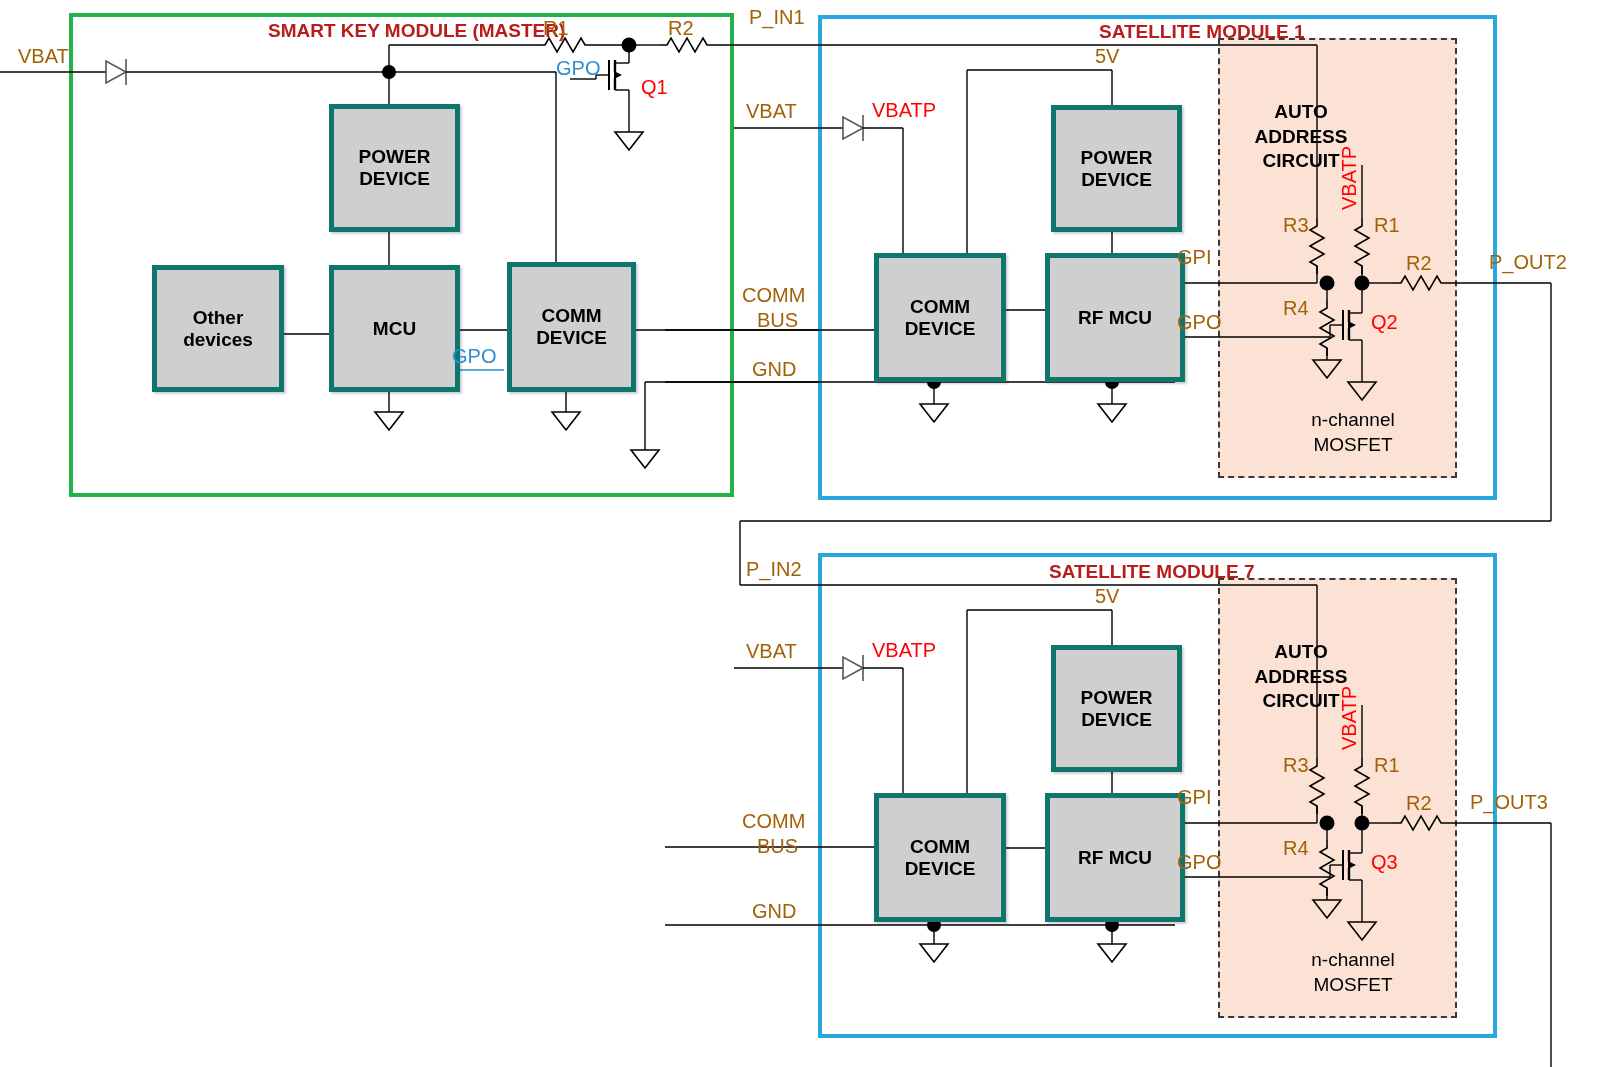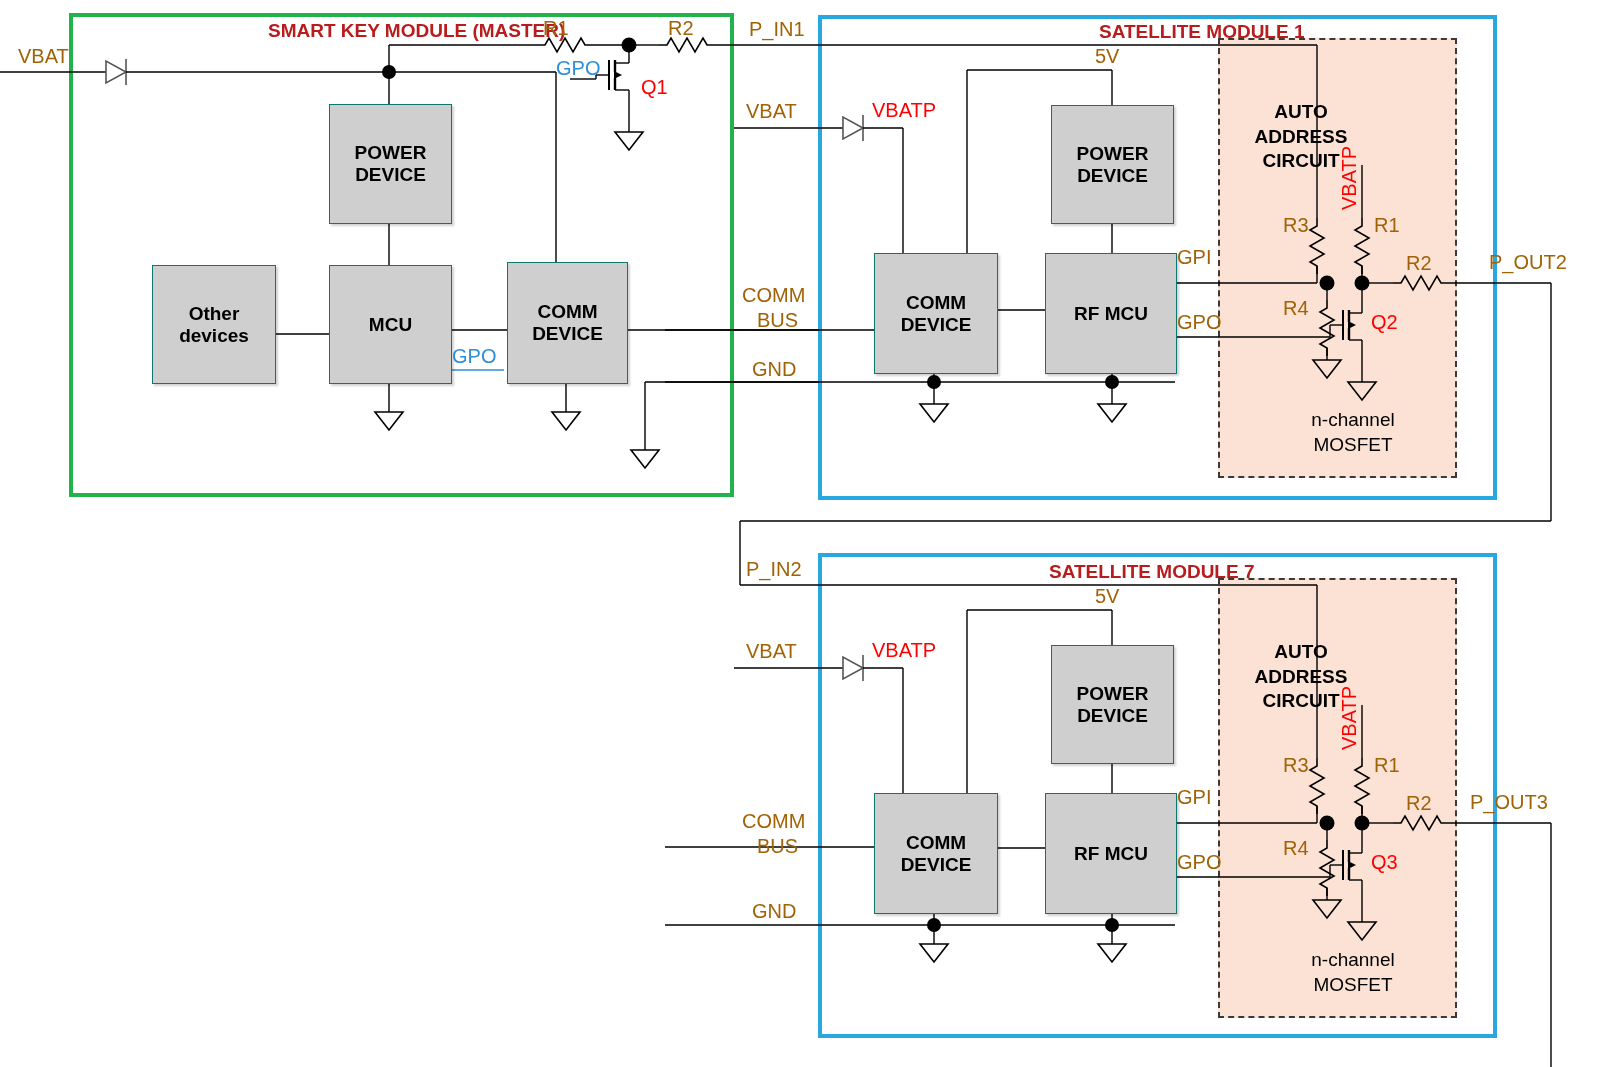--- a/index.html
+++ b/index.html
@@ -1,20 +1,20 @@
 <!DOCTYPE html>
 <html><head>
 <meta charset="utf-8">
 <style>
   html,body{margin:0;padding:0;background:#ffffff;}
   body{font-family:"Liberation Sans", sans-serif;}
   #canvas{position:relative;width:1597px;height:1067px;overflow:hidden;background:#fff;}
   svg.layer{position:absolute;left:0;top:0;width:1597px;height:1067px;}
   .lbl{position:absolute;font-family:"Liberation Sans", sans-serif;color:#000;white-space:nowrap;}
-  .blk{position:absolute;background:#cfcfcf;border:1px solid #0f766e;
+  .blk{position:absolute;background:#cfcfcf;border:5px solid #0f766e;
        display:flex;align-items:center;justify-content:center;text-align:center;
        font-weight:bold;font-size:19px;line-height:1.15;color:#000;
        box-shadow:2px 2px 2px rgba(0,0,0,.18);}
   .modbox{position:absolute;background:transparent;}
   .mod-green{border:4px solid #22b24c;}
   .mod-blue{border:4px solid #29a8e0;}
   .aacbox{position:absolute;background:#fbe2d5;border:2px dashed #3a3a3a;}
   .ttl{position:absolute;font-weight:bold;font-size:19px;color:#b91c1c;white-space:nowrap;}
   .netlbl{position:absolute;font-size:20px;color:#a16207;white-space:nowrap;}
   .red{color:#ff0000;}
@@ -260,21 +260,21 @@
     </div>
   </div>
 
   <div class="netlbl" style="left:18px;top:45px;">VBAT</div>
   <div class="netlbl" style="left:543px;top:17px;">R1</div>
   <div class="netlbl" style="left:668px;top:17px;">R2</div>
   <div class="netlbl blue" style="left:556px;top:57px;">GPO</div>
   <div class="netlbl red" style="left:641px;top:76px;">Q1</div>
   <div class="netlbl blue" style="left:452px;top:345px;">GPO</div>
 
-  <div class="netlbl" style="left:749px;top:18px;">P_IN1</div>
+  <div class="netlbl" style="left:749px;top:6px;">P_IN1</div>
   <div class="netlbl" style="left:746px;top:100px;">VBAT</div>
   <div class="netlbl" style="left:742px;top:284px;">COMM</div>
   <div class="netlbl" style="left:757px;top:309px;">BUS</div>
   <div class="netlbl" style="left:752px;top:358px;">GND</div>
   <div class="netlbl" style="left:1489px;top:251px;">P_OUT2</div>
   <div class="netlbl" style="left:746px;top:558px;">P_IN2</div>
   <div class="netlbl" style="left:746px;top:640px;">VBAT</div>
   <div class="netlbl" style="left:742px;top:810px;">COMM</div>
   <div class="netlbl" style="left:757px;top:835px;">BUS</div>
   <div class="netlbl" style="left:752px;top:900px;">GND</div>

